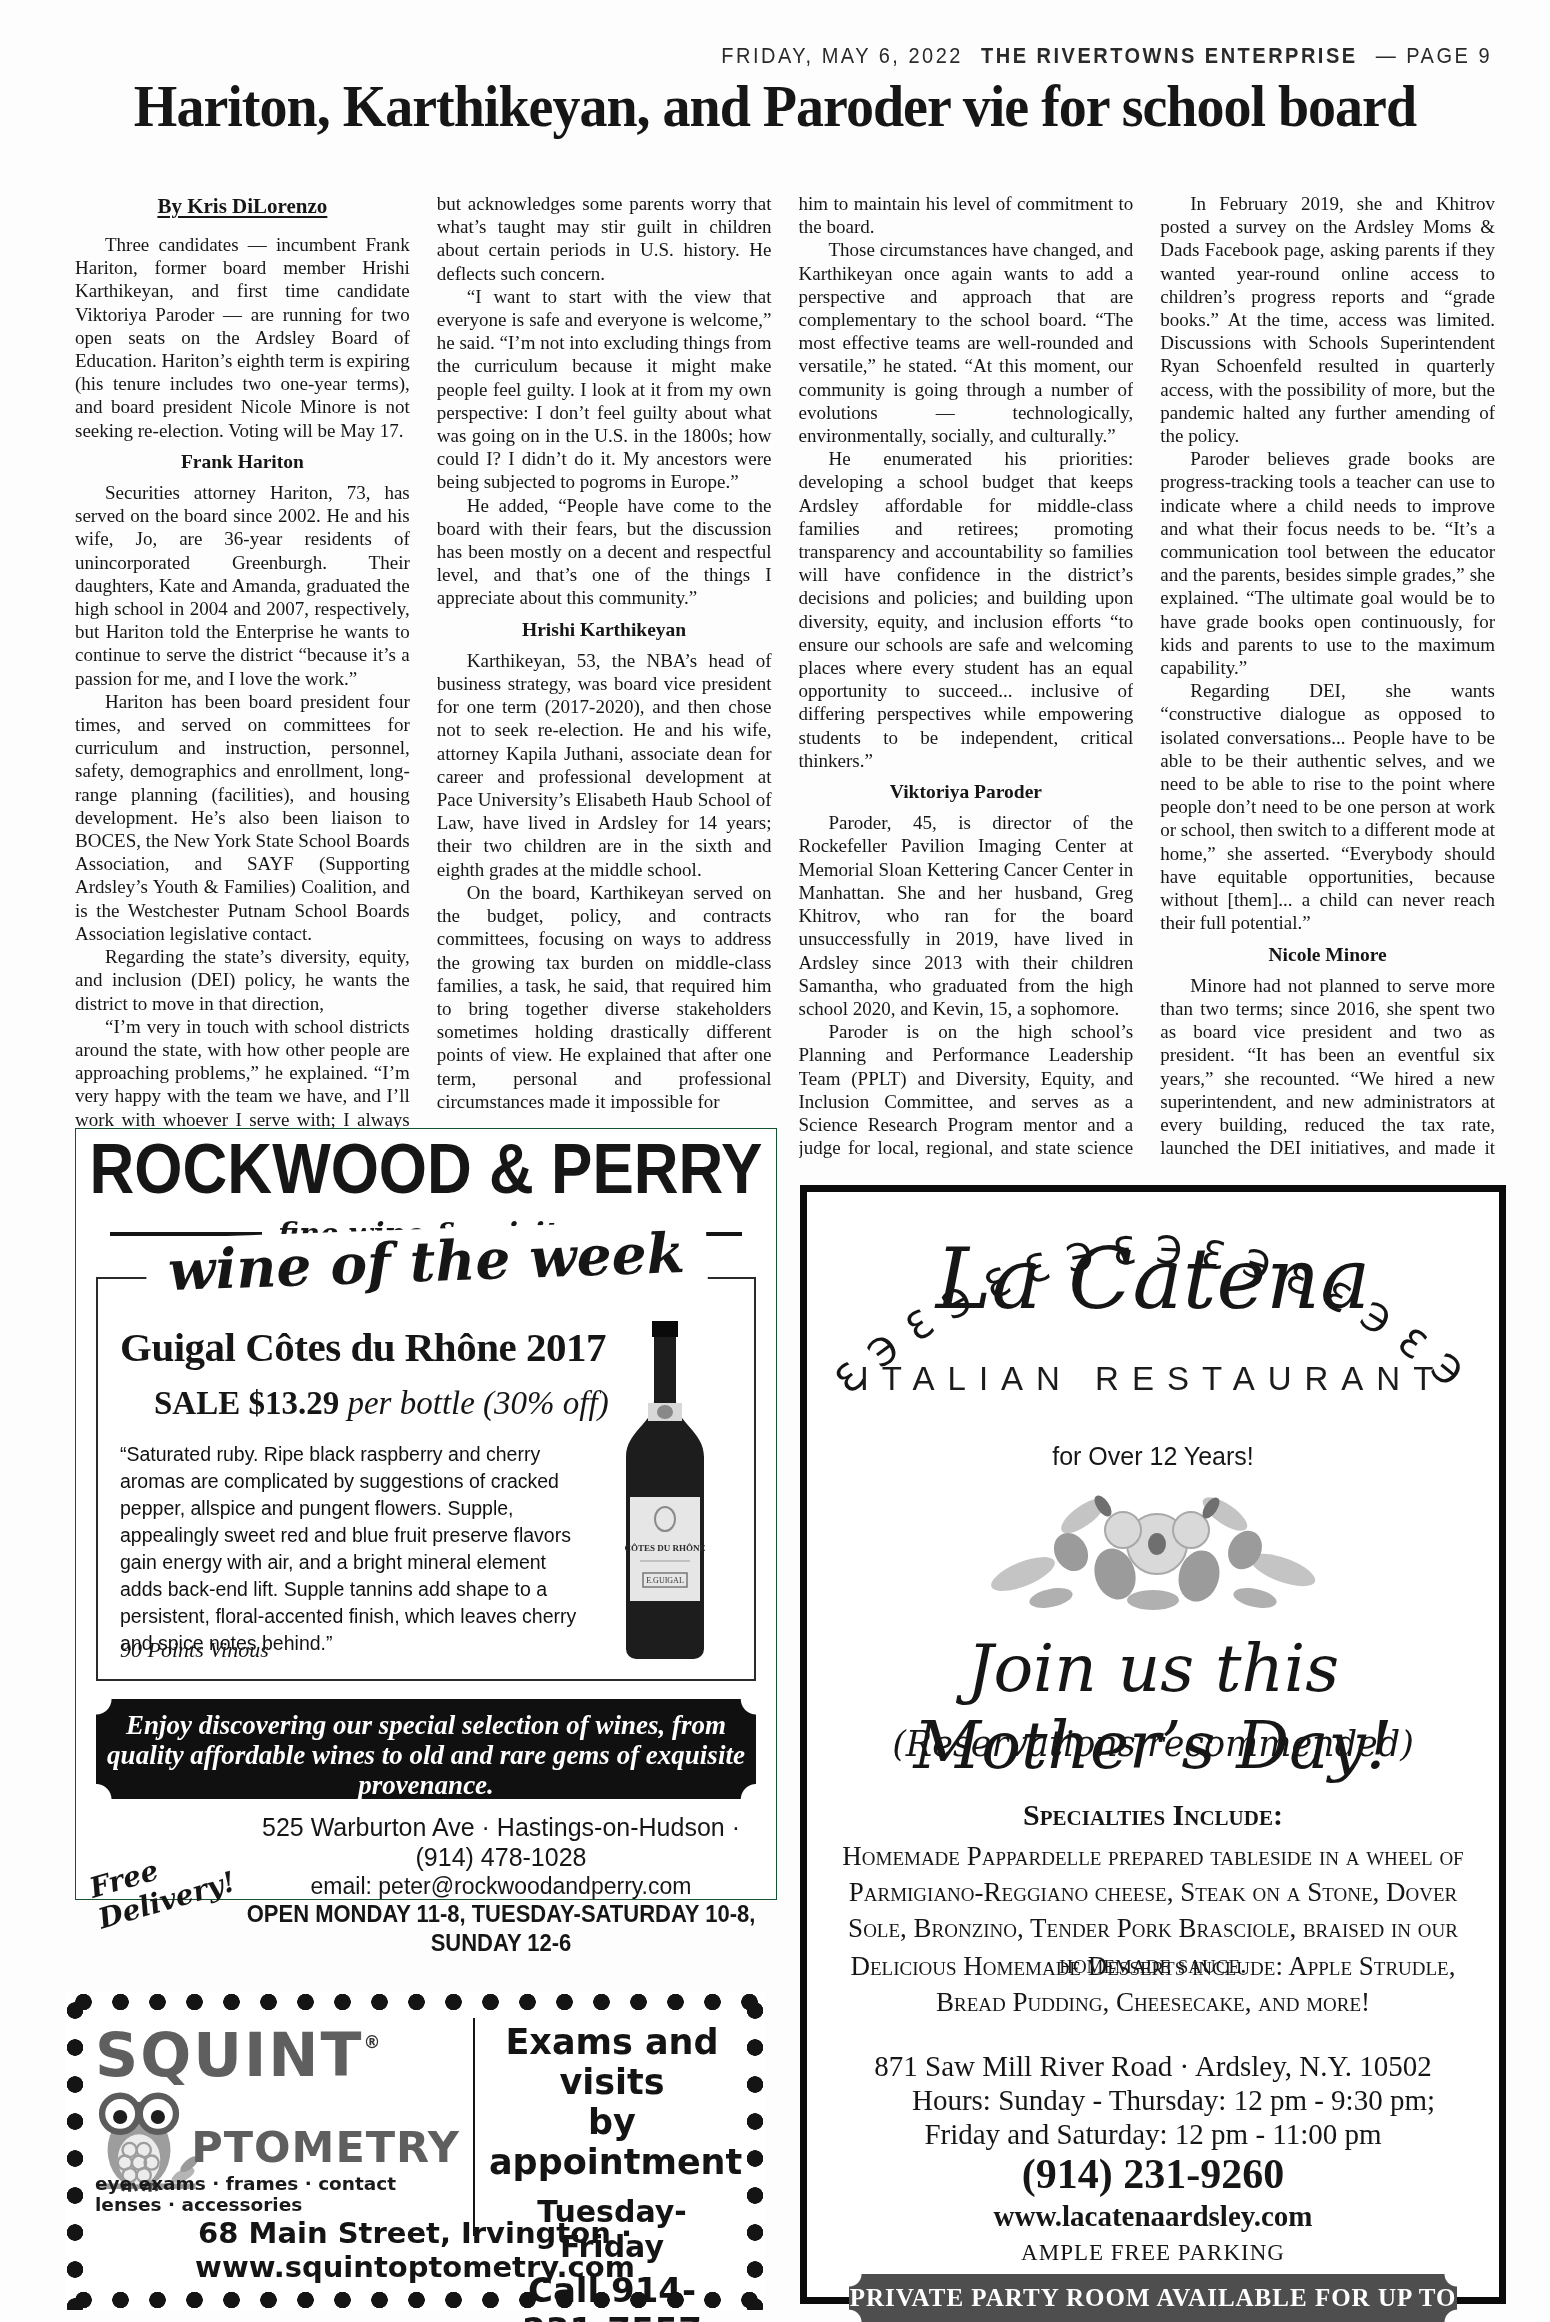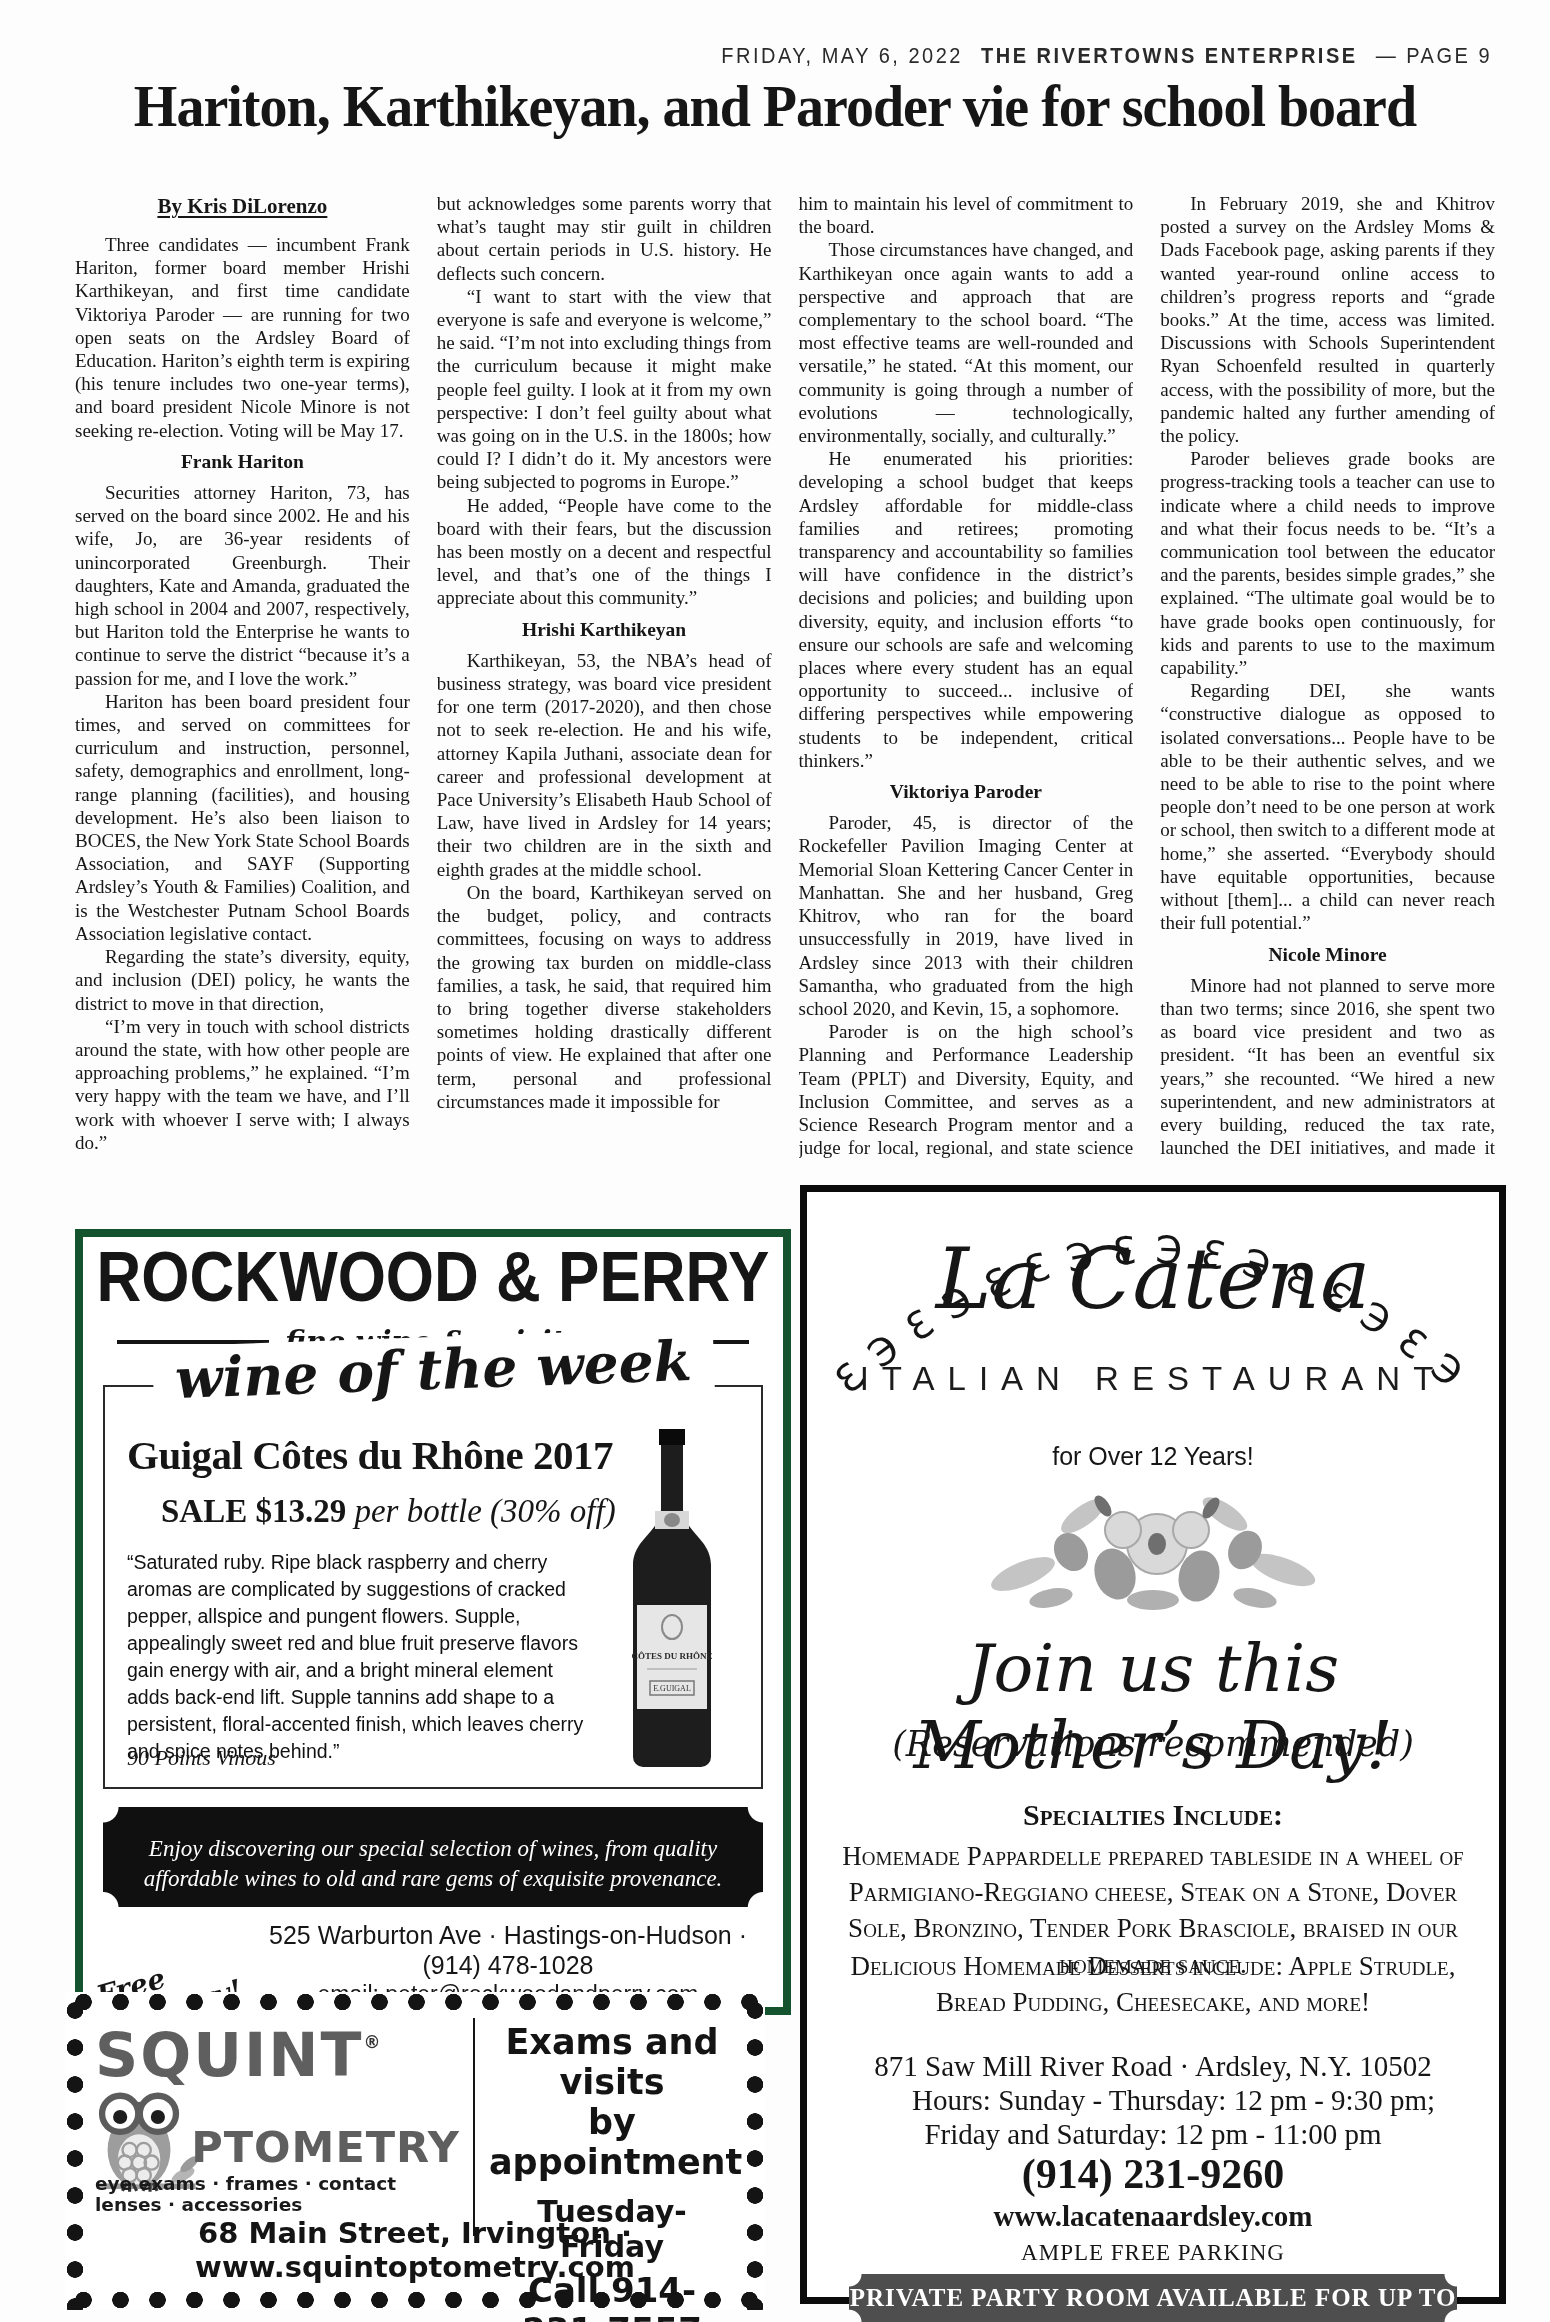--- a/index.html
+++ b/index.html
@@ -15,42 +15,42 @@
             font-size:56px;font-weight:bold;letter-spacing:-1px;transform:scaleY(1.04);}
   .byline{text-align:center;font-size:21px;font-weight:bold;text-decoration:underline;
           text-underline-offset:3px;margin:2px 0 14px 0;}
   
   .columns{position:absolute;top:192px;left:75px;width:1420px;height:968px;display:flex;gap:27px;}
   .col{width:335px;overflow:hidden;}
   .para{margin:0;text-indent:30px;text-align:justify;font-size:19px;line-height:23.2px;}
   .para.cont{text-indent:0;}
   .subhead{text-align:center;font-weight:bold;font-size:19.5px;line-height:23.2px;margin:8px 0;}
   
-  .ad-rockwood{position:absolute;left:75px;top:1229px;width:700px;height:770px;border:8px solid #14532d;
+  .ad-rockwood{position:absolute;left:75px;top:1128px;width:700px;height:770px;border:1px solid #14532d;
                background:#fff;}
   .rp-title{position:absolute;top:4px;left:0;right:0;text-align:center;
             font-family:"Liberation Sans","DejaVu Sans",sans-serif;font-weight:bold;font-size:62px;
             letter-spacing:0;transform:scaleY(1.14);}
   .rp-fine{position:absolute;top:88px;left:34px;right:34px;display:flex;align-items:center;gap:16px;}
   .rp-fine .bar{flex:1;border-top:4px solid #141414;}
   .rp-fine .script{font-style:italic;font-weight:bold;font-size:29px;font-family:"DejaVu Serif",serif;}
   .rp-week{position:absolute;top:100px;left:0;right:0;text-align:center;z-index:2;}
   .rp-week span{display:inline-block;background:#fff;padding:0 22px;font-style:italic;font-weight:bold;
                 font-size:55px;font-family:"DejaVu Serif",serif;transform:rotate(-2deg);}
   .rp-inner{position:absolute;top:148px;left:20px;right:20px;height:400px;border:2px solid #2a2a2a;}
   .rp-wine-name{position:absolute;top:44px;left:22px;font-size:41px;font-weight:bold;letter-spacing:-0.5px;}
   .rp-sale{position:absolute;top:106px;left:56px;font-size:33px;}
   .rp-sale .b{font-weight:bold;}
   .rp-sale .i{font-style:italic;}
   .rp-desc{position:absolute;top:162px;left:22px;width:458px;font-family:"Liberation Sans","DejaVu Sans",sans-serif;
            font-size:19.5px;line-height:27px;color:#111;}
   .rp-rating{position:absolute;top:358px;left:22px;font-style:italic;font-size:22px;}
   .rp-bottle{position:absolute;top:40px;right:14px;}
   .rp-banner{position:absolute;top:570px;left:20px;right:20px;height:100px;color:#fff;text-align:center;
-             font-style:italic;font-weight:normal;font-size:23px;line-height:30px;padding-top:27px;box-sizing:border-box;
+             font-style:italic;font-weight:bold;font-size:27px;line-height:30px;padding-top:11px;box-sizing:border-box;
              background:
                radial-gradient(circle at 0 0,transparent 15px,#101010 16px) top left/50.5% 50.5% no-repeat,
                radial-gradient(circle at 100% 0,transparent 15px,#101010 16px) top right/50.5% 50.5% no-repeat,
                radial-gradient(circle at 0 100%,transparent 15px,#101010 16px) bottom left/50.5% 50.5% no-repeat,
                radial-gradient(circle at 100% 100%,transparent 15px,#101010 16px) bottom right/50.5% 50.5% no-repeat;}
   .rp-info{position:absolute;top:684px;left:16px;right:16px;display:flex;align-items:center;}
   .rp-free{width:150px;font-style:italic;font-weight:bold;font-size:28px;line-height:32px;
            font-family:"DejaVu Serif",serif;transform:rotate(-16deg);}
   .rp-contact{flex:1;text-align:center;font-family:"Liberation Sans","DejaVu Sans",sans-serif;}
   .rp-addr{font-size:25px;transform:scaleY(1.05);}

